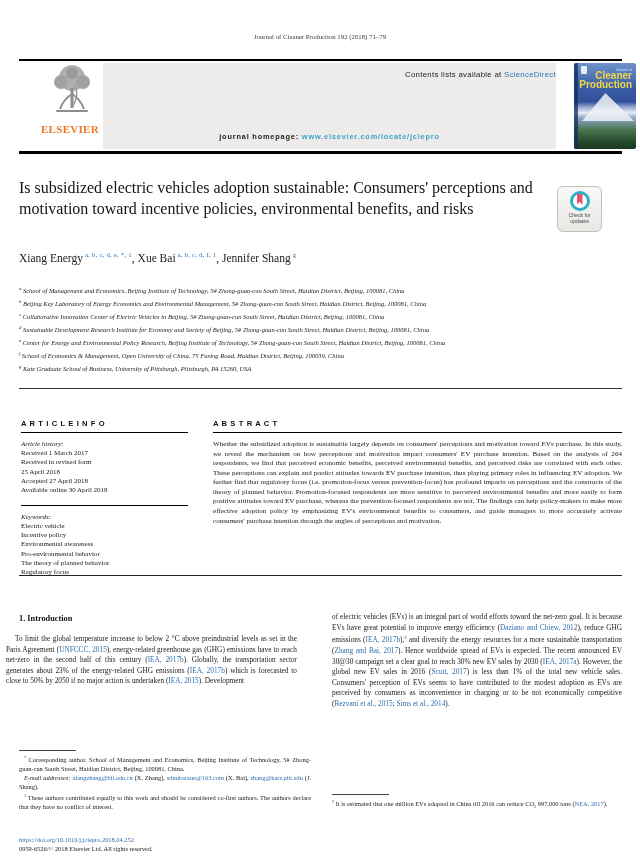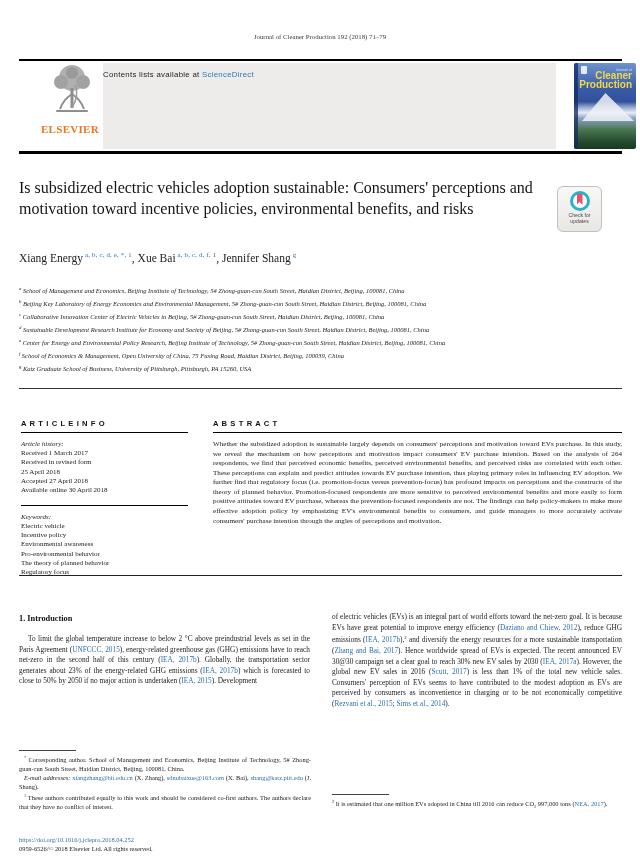--- a/index.html
+++ b/index.html
@@ -10,21 +10,21 @@
   .sans { font-family:"Liberation Sans","DejaVu Sans",sans-serif; }
 
   .running-head { position:absolute; top:33px; left:0; width:100%; text-align:center; font-size:6.8px; color:#3a3a3a; }
 
   .rule-top { position:absolute; left:19px; top:59px; width:603px; height:2px; background:#000; }
   .masthead-band { position:absolute; left:103px; top:63px; width:453px; height:86px; background:#edeceb; }
 
   .elsevier-logo { position:absolute; left:19px; top:63px; width:80px; height:87px; text-align:right; }
   .els-word { font-size:11px; font-weight:bold; color:#ee7623; letter-spacing:0.3px; margin-top:0px; }
 
-  .contents-line { position:absolute; left:103px; top:70px; width:453px; text-align:left; font-size:7.8px; color:#222; letter-spacing:0.3px; }
+  .contents-line { position:absolute; left:103px; top:70px; width:453px; text-align:right; font-size:7.8px; color:#222; letter-spacing:0.3px; }
   .sd-link { color:#2878b8; text-decoration:none; }
 
   .journal-title { position:absolute; left:103px; top:91px; width:453px; text-align:center; font-size:15px; color:#111; letter-spacing:0.3px; }
 
   .homepage-line { position:absolute; left:103px; top:132px; width:453px; text-align:center; font-size:7.4px; font-weight:bold; letter-spacing:0.8px; color:#222; }
   .hp-url { color:#3ba2c9; font-weight:bold; text-decoration:none; }
 
   .cover { position:absolute; left:574px; top:63px; width:62px; height:86px; border-radius:2px; overflow:hidden;
     background:linear-gradient(180deg,#6d93cc 0%, #3b5da6 28%, #32509b 45%, #9db0d2 52%, #e8ecf4 58%, #8fa3c8 64%, #47744d 78%, #24492c 92%, #1a3a22 100%); }
   .cover-spine { position:absolute; left:0; top:0; width:4px; height:100%; background:#16295e; opacity:0.75; }
@@ -61,21 +61,21 @@
   .info-divider { height:1px; background:#000; margin-top:9px; }
 
   .abs-col { position:absolute; left:213px; top:395px; width:409px; }
   .abs-text { font-size:7.1px; line-height:9.55px; text-align:justify; margin-top:7px; }
   .abs-copyright { font-size:7.1px; text-align:right; margin-top:1px; }
 
   .rule-mid { position:absolute; left:19px; top:575px; width:603px; height:1px; background:#222; }
 
   .section-heading { position:absolute; left:19px; top:614px; font-size:8.3px; font-weight:bold; color:#111; }
 
-  .body-col-left { position:absolute; left:19px; top:634px; width:291px; }
+  .body-col-left { position:absolute; left:6px; top:634px; width:291px; }
   .body-col-right { position:absolute; left:332px; top:612px; width:290px; }
   .body-para { font-size:7.3px; line-height:10.55px; text-align:justify; text-indent:9px; margin:0; }
   .no-indent { text-indent:0; }
 
   .fn-sep-left { position:absolute; left:19px; top:750px; width:57px; height:0.8px; background:#444; }
   .fn-left { position:absolute; left:19px; top:754px; width:292px; font-size:6.4px; line-height:8.9px; text-align:justify; color:#1c1c1c; }
   .fn-left .fn-para { margin:0; text-indent:5px; }
   .fn-sep-right { position:absolute; left:332px; top:794px; width:57px; height:0.8px; background:#444; }
   .fn-right { position:absolute; left:332px; top:798px; width:290px; font-size:6.4px; line-height:8.9px; text-align:justify; color:#1c1c1c; }
 
@@ -110,20 +110,23 @@
       <rect x="11" y="47" width="32" height="2" rx="1" fill="#8e8e8e"></rect>
     </svg>
     <div class="els-word">ELSEVIER</div>
   </div>
 
   <div class="contents-line sans">
     <span>Contents lists available at </span><a href="#" class="sd-link">ScienceDirect</a>
   </div>
 
 
+  <div class="homepage-line sans">
+    <span>journal homepage: </span><a href="#" class="hp-url">www.elsevier.com/locate/jclepro</a>
+  </div>
 
   <div class="cover">
     <div class="cover-mountain"></div>
     <div class="cover-spine"></div>
     <div class="cover-emblem"></div>
     <div class="cover-titles">
       <div class="cover-top-label">Journal of</div>
       <div class="cover-line">Cleaner</div>
       <div class="cover-line">Production</div>
     </div>

